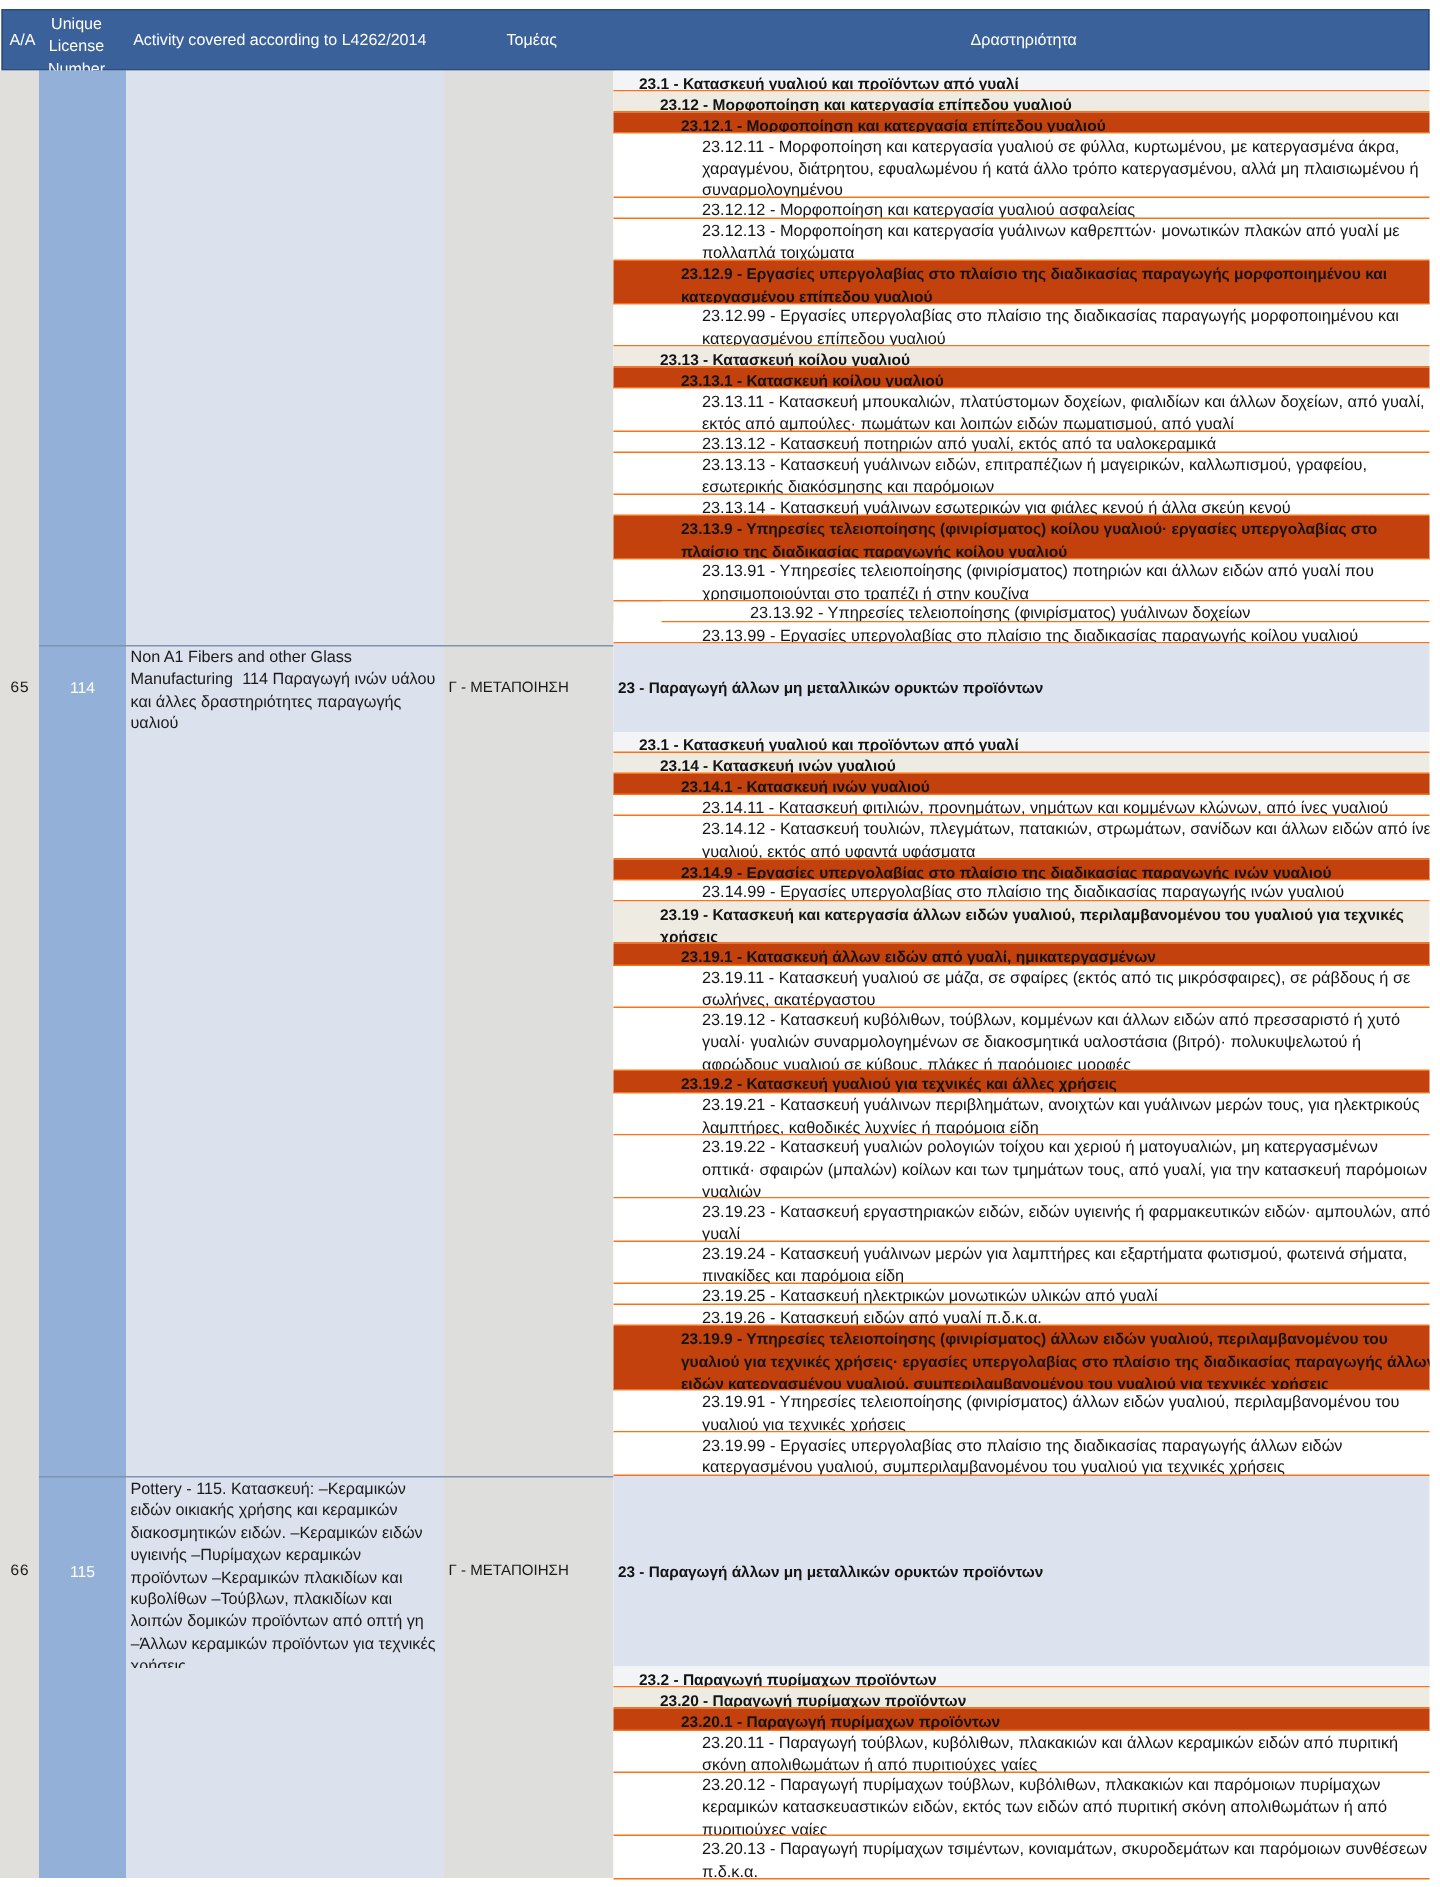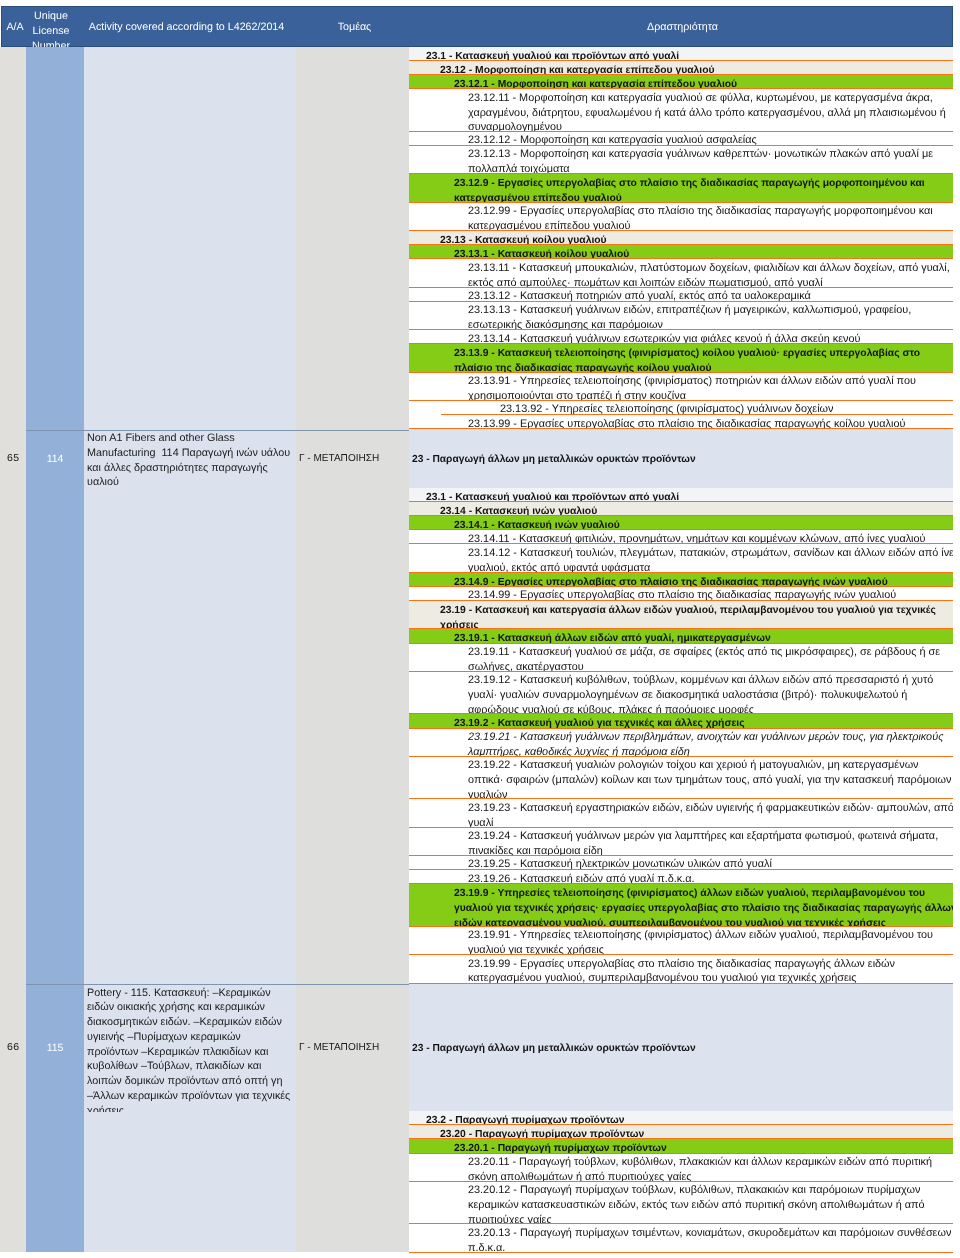--- a/index.html
+++ b/index.html
@@ -44,21 +44,21 @@
   
   .act{position:absolute;left:409px;top:47px;width:544px;}
   .ln{height:14.2px;font-size:10.87px;color:#141414;
       white-space:nowrap;overflow:hidden;box-sizing:border-box;
       border-bottom:1px solid #f97316;position:relative;background:#ffffff;}
   .ln i{font-style:normal;position:absolute;left:0;top:0px;
         line-height:14.8px;padding-top:1.3px;white-space:nowrap;}
   .ln i.bold{font-weight:bold;font-size:10.33px;padding-top:3.0px;}
   .lv1{background:#f3f4f6;}
   .lv2{background:#edebe2;}
-  .lv3{background:#84cc16;}
+  .lv3{background:#c2410c;}
   .lv4{background:#ffffff;}
 </style>
 </head>
 <body>
 
 <div class="sheet">
 
   <div class="hdr">
     <div class="hdr-cell h1">A/A</div>
     <div class="hdr-cell h2">Unique License Number</div>
@@ -121,21 +121,21 @@
       <div class="ln lv4" style="height: 14.17px;">
         <i style="left: 59px; right: 0px;"><span>23.13.12 - Κατασκευή ποτηριών από γυαλί, εκτός από τα υαλοκεραμικά</span></i>
       </div>
       <div class="ln lv4" style="height: 28.34px;">
         <i style="left: 59px; right: 0px;"><span>23.13.13 - Κατασκευή γυάλινων ειδών, επιτραπέζιων ή μαγειρικών, καλλωπισμού, γραφείου,</span><br><span>εσωτερικής διακόσμησης και παρόμοιων</span></i>
       </div>
       <div class="ln lv4" style="height: 14.17px;">
         <i style="left: 59px; right: 0px;"><span>23.13.14 - Κατασκευή γυάλινων εσωτερικών για φιάλες κενού ή άλλα σκεύη κενού</span></i>
       </div>
       <div class="ln lv3" style="height: 28.34px;">
-        <i class="bold" style="left: 45px; right: 0px;"><span>23.13.9 - Κατασκευή τελειοποίησης (φινιρίσματος) κοίλου γυαλιού· εργασίες υπεργολαβίας στο</span><br><span>πλαίσιο της διαδικασίας παραγωγής κοίλου γυαλιού</span></i>
+        <i class="bold" style="left: 45px; right: 0px;"><span>23.13.9 - Υπηρεσίες τελειοποίησης (φινιρίσματος) κοίλου γυαλιού· εργασίες υπεργολαβίας στο</span><br><span>πλαίσιο της διαδικασίας παραγωγής κοίλου γυαλιού</span></i>
       </div>
       <div class="ln lv4" style="height: 28.34px;">
         <i style="left: 59px; right: 0px;"><span>23.13.91 - Υπηρεσίες τελειοποίησης (φινιρίσματος) ποτηριών και άλλων ειδών από γυαλί που</span><br><span>χρησιμοποιούνται στο τραπέζι ή στην κουζίνα</span></i>
       </div>
       <div class="ln lv4" style="height: 14.17px; margin-left: 32px;">
         <i style="left: 59px; right: 0px;"><span>23.13.92 - Υπηρεσίες τελειοποίησης (φινιρίσματος) γυάλινων δοχείων</span></i>
       </div>
       <div class="ln lv4" style="height: 14.17px;">
         <i style="left: 59px; right: 0px;"><span>23.13.99 - Εργασίες υπεργολαβίας στο πλαίσιο της διαδικασίας παραγωγής κοίλου γυαλιού</span></i>
       </div>
@@ -172,21 +172,21 @@
       <div class="ln lv4" style="height: 28.34px;">
         <i style="left: 59px; right: 0px;"><span>23.19.11 - Κατασκευή γυαλιού σε μάζα, σε σφαίρες (εκτός από τις μικρόσφαιρες), σε ράβδους ή σε</span><br><span>σωλήνες, ακατέργαστου</span></i>
       </div>
       <div class="ln lv4" style="height: 42.51px;">
         <i style="left: 59px; right: 0px;"><span>23.19.12 - Κατασκευή κυβόλιθων, τούβλων, κομμένων και άλλων ειδών από πρεσσαριστό ή χυτό</span><br><span>γυαλί· γυαλιών συναρμολογημένων σε διακοσμητικά υαλοστάσια (βιτρό)· πολυκυψελωτού ή</span><br><span>αφρώδους γυαλιού σε κύβους, πλάκες ή παρόμοιες μορφές</span></i>
       </div>
       <div class="ln lv3" style="height: 14.17px;">
         <i class="bold" style="left: 45px; right: 0px;"><span>23.19.2 - Κατασκευή γυαλιού για τεχνικές και άλλες χρήσεις</span></i>
       </div>
       <div class="ln lv4" style="height: 28.34px;">
-        <i style="left: 59px; right: 0px; font-style: italic;"><span>23.19.21 - Κατασκευή γυάλινων περιβλημάτων, ανοιχτών και γυάλινων μερών τους, για ηλεκτρικούς</span><br><span>λαμπτήρες, καθοδικές λυχνίες ή παρόμοια είδη</span></i>
+        <i style="left: 59px; right: 0px;"><span>23.19.21 - Κατασκευή γυάλινων περιβλημάτων, ανοιχτών και γυάλινων μερών τους, για ηλεκτρικούς</span><br><span>λαμπτήρες, καθοδικές λυχνίες ή παρόμοια είδη</span></i>
       </div>
       <div class="ln lv4" style="height: 42.51px;">
         <i style="left: 59px; right: 0px;"><span>23.19.22 - Κατασκευή γυαλιών ρολογιών τοίχου και χεριού ή ματογυαλιών, μη κατεργασμένων</span><br><span>οπτικά· σφαιρών (μπαλών) κοίλων και των τμημάτων τους, από γυαλί, για την κατασκευή παρόμοιων</span><br><span>γυαλιών</span></i>
       </div>
       <div class="ln lv4" style="height: 28.34px;">
         <i style="left: 59px; right: 0px;"><span>23.19.23 - Κατασκευή εργαστηριακών ειδών, ειδών υγιεινής ή φαρμακευτικών ειδών· αμπουλών, από</span><br><span>γυαλί</span></i>
       </div>
       <div class="ln lv4" style="height: 28.34px;">
         <i style="left: 59px; right: 0px;"><span>23.19.24 - Κατασκευή γυάλινων μερών για λαμπτήρες και εξαρτήματα φωτισμού, φωτεινά σήματα,</span><br><span>πινακίδες και παρόμοια είδη</span></i>
       </div>

